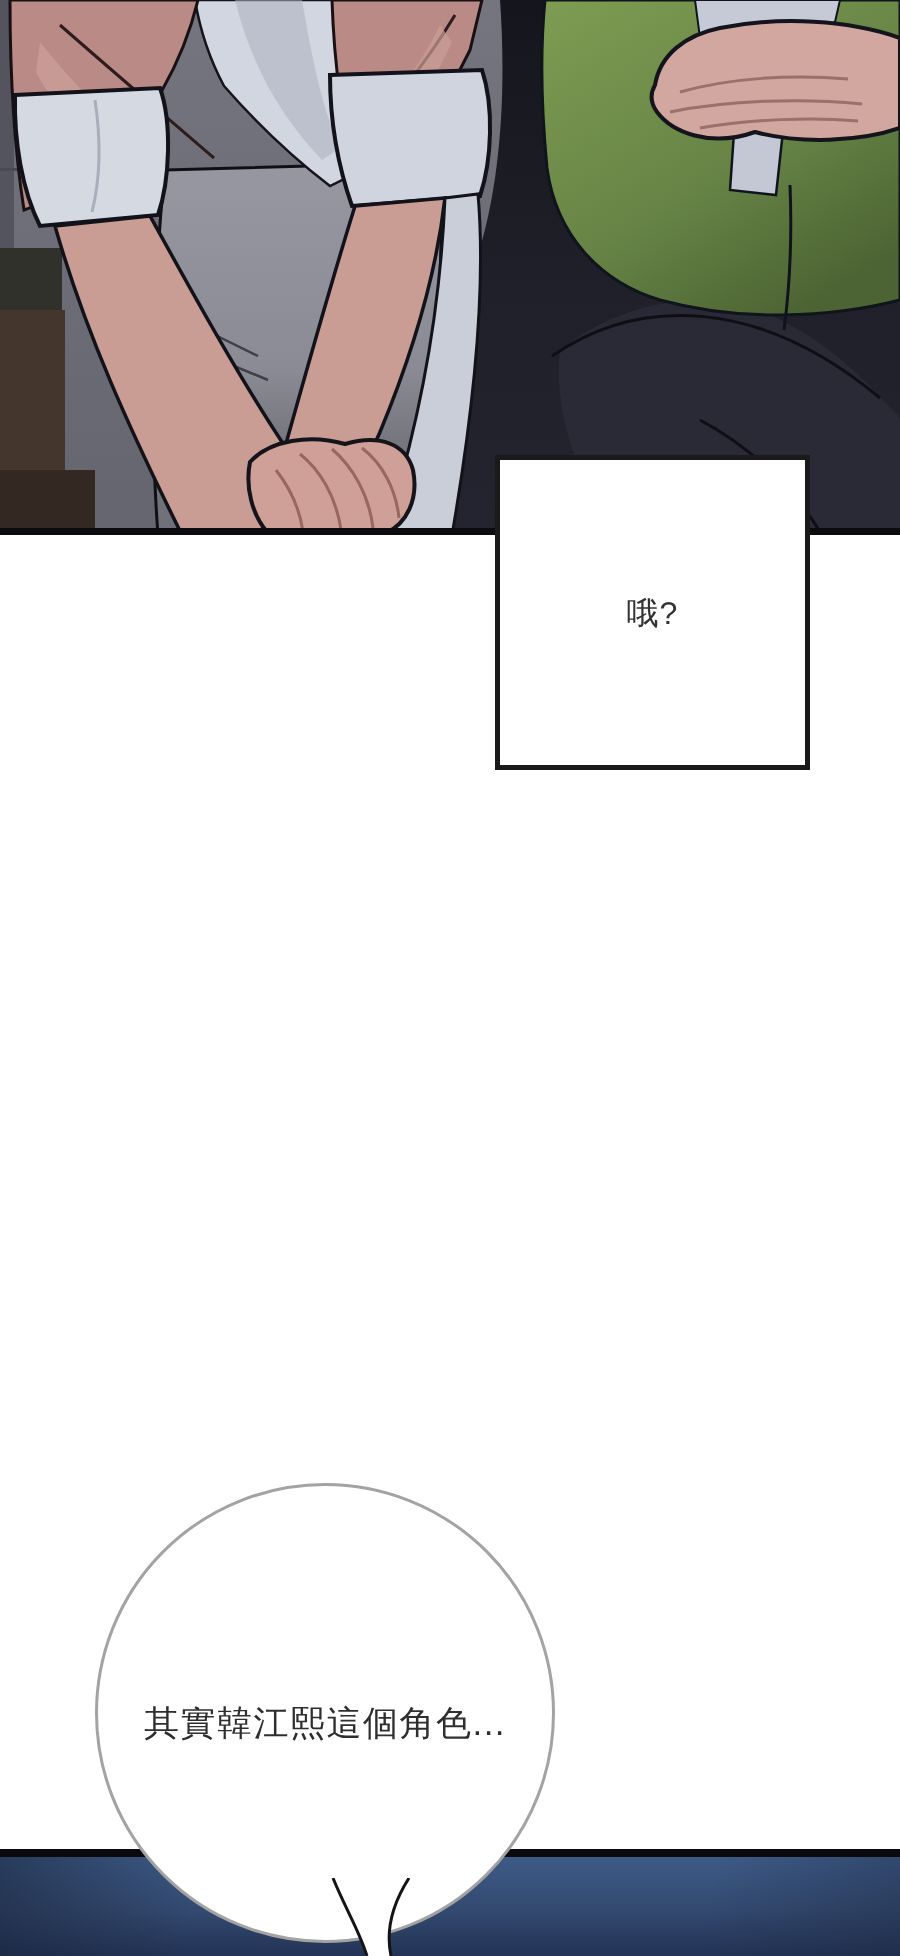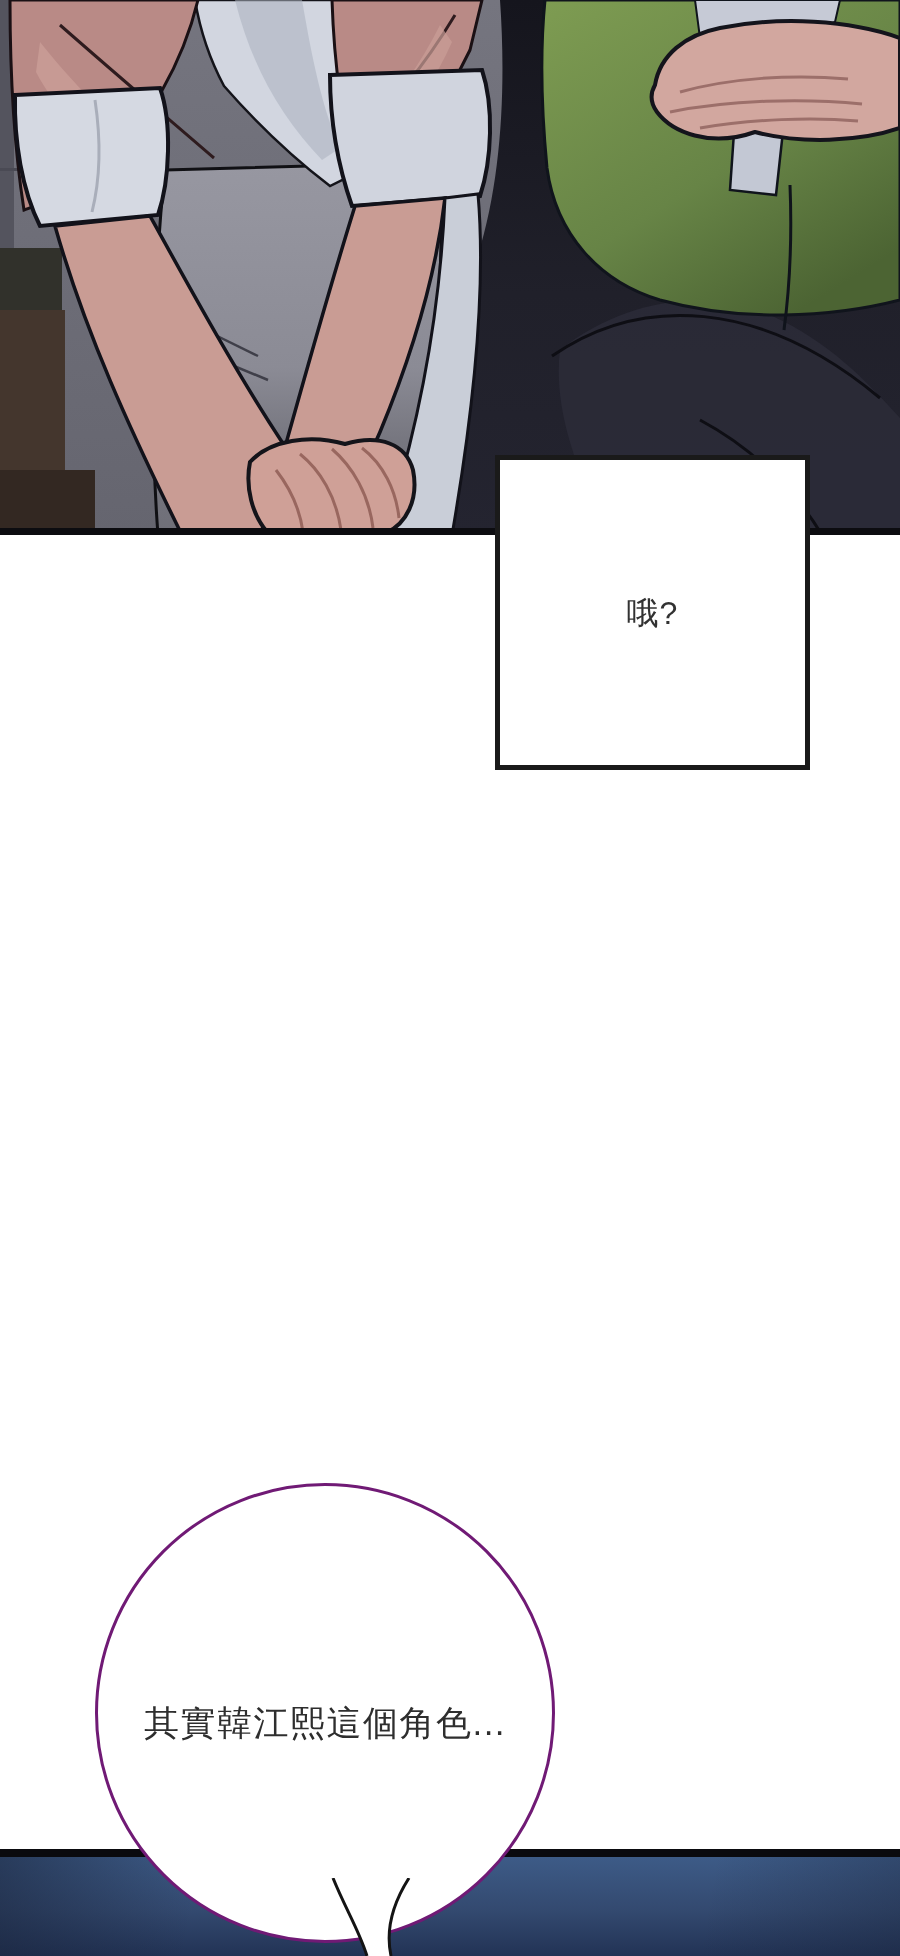--- a/index.html
+++ b/index.html
@@ -19,21 +19,21 @@
   }
   .bottom-panel{
     position:absolute;left:0;top:1849px;width:900px;height:107px;
     box-sizing:border-box;border-top:8px solid #0a0a0e;z-index:2;
     background:
       linear-gradient(100deg, rgba(24,34,56,.55) 0%, rgba(24,34,56,0) 22%, rgba(24,34,56,0) 78%, rgba(24,34,56,.35) 100%),
       linear-gradient(180deg, #3d5b87 0%, #33496f 55%, #223355 100%);
   }
   .dialogue-circle{
     position:absolute;left:95px;top:1483px;width:460px;height:460px;
-    box-sizing:border-box;background:#ffffff;border:3px solid #701a75;border-radius:50%;
+    box-sizing:border-box;background:#ffffff;border:3px solid #a3a3a3;border-radius:50%;
     display:flex;flex-direction:row;align-items:center;justify-content:center;
     z-index:4;text-align:center;
   }
   .dialogue-circle .line{
     font-size:35px;line-height:48px;color:#2e2e2e;letter-spacing:1.5px;
     transform:translateY(10px);white-space:nowrap;
   }
   .bubble-tail{position:absolute;left:325px;top:1878px;width:90px;height:78px;z-index:5;display:block;}
 </style>
 </head>

